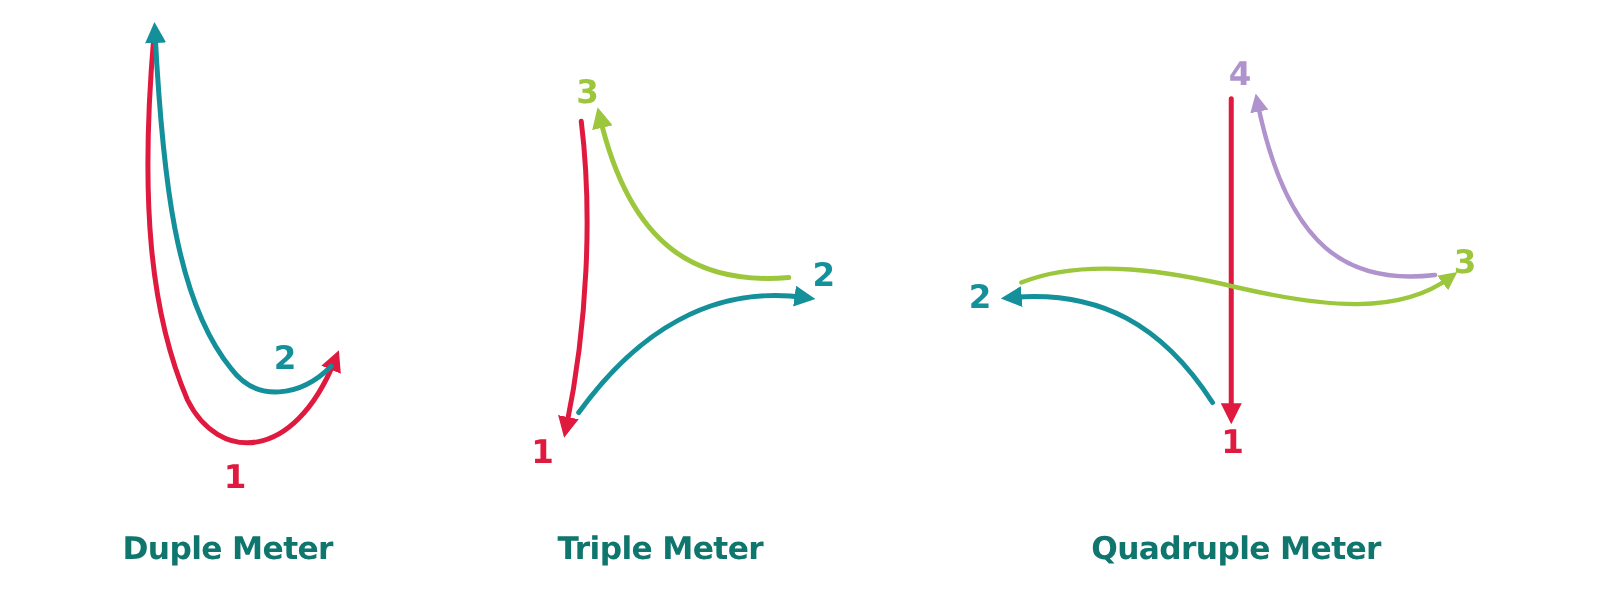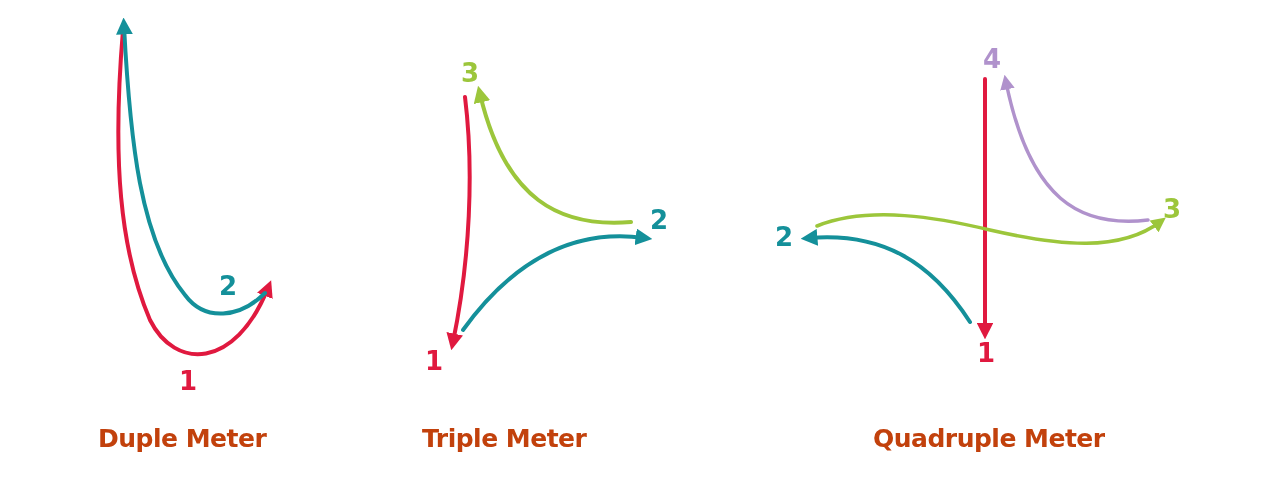--- a/index.html
+++ b/index.html
@@ -1,19 +1,19 @@
 <!DOCTYPE html>
 <html><head>
   <meta charset="utf-8">
   <style>
     html, body { margin: 0; padding: 0; background: #ffffff; }
     body { width: 1282px; height: 486px; position: relative; overflow: hidden; font-family: "DejaVu Sans", sans-serif; }
     svg.stage { position: absolute; left: 0; top: 0; }
     .beat { font-family: "DejaVu Sans", sans-serif; font-weight: bold; font-size: 26px; }
-    .title { position: absolute; top: 424px; font-family: "DejaVu Sans", sans-serif; font-weight: bold; font-size: 25px; color: #c2410c; letter-spacing: -0.5px; white-space: nowrap; }
+    .title { position: absolute; top: 424px; font-family: "DejaVu Sans", sans-serif; font-weight: bold; font-size: 25px; color: #0f766e; letter-spacing: -0.5px; white-space: nowrap; }
   </style>
 </head>
 <body>
 
 <svg class="stage" width="1282" height="486" viewBox="0 0 1282 486">
   <defs>
     <marker id="ah-red" viewBox="0 0 10 10" refX="5" refY="5" markerWidth="4.2" markerHeight="4.2" orient="auto-start-reverse" markerUnits="strokeWidth">
       <path d="M0,0 L10,5 L0,10 z" fill="#e0193f"></path>
     </marker>
     <marker id="ah-teal" viewBox="0 0 10 10" refX="5" refY="5" markerWidth="4.2" markerHeight="4.2" orient="auto-start-reverse" markerUnits="strokeWidth">
@@ -58,14 +58,14 @@
 
     <path d="M1148,220 C1080,228 1030,200 1006,82" fill="none" stroke="#b092cc" stroke-width="3.5" stroke-linecap="round" marker-end="url(#ah-purple)"></path>
     <text class="beat" x="977" y="362" fill="#e0193f">1</text>
     <text class="beat" x="775" y="246" fill="#14909a">2</text>
     <text class="beat" x="1163" y="218" fill="#9cc63b">3</text>
     <text class="beat" x="983" y="68" fill="#b092cc">4</text>
   </g>
 </svg>
 
 <div class="title" style="left:98px;">Duple Meter</div>
-<div class="title" style="left:422px;">Triple Meter</div>
+<div class="title" style="left:446px;">Triple Meter</div>
 <div class="title" style="left:873px;">Quadruple Meter</div>
 
 </body></html>

